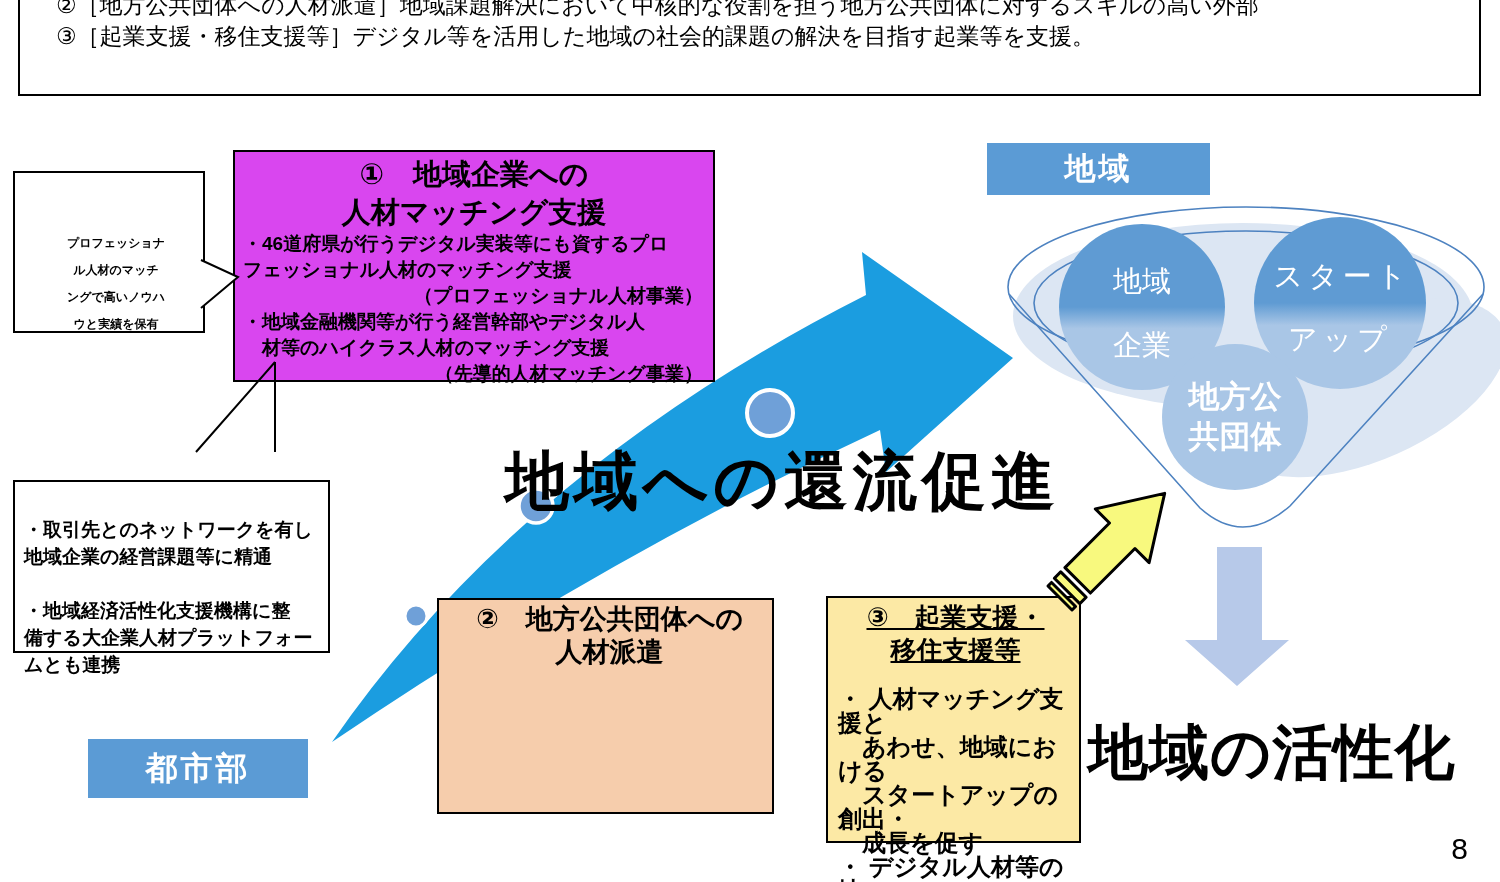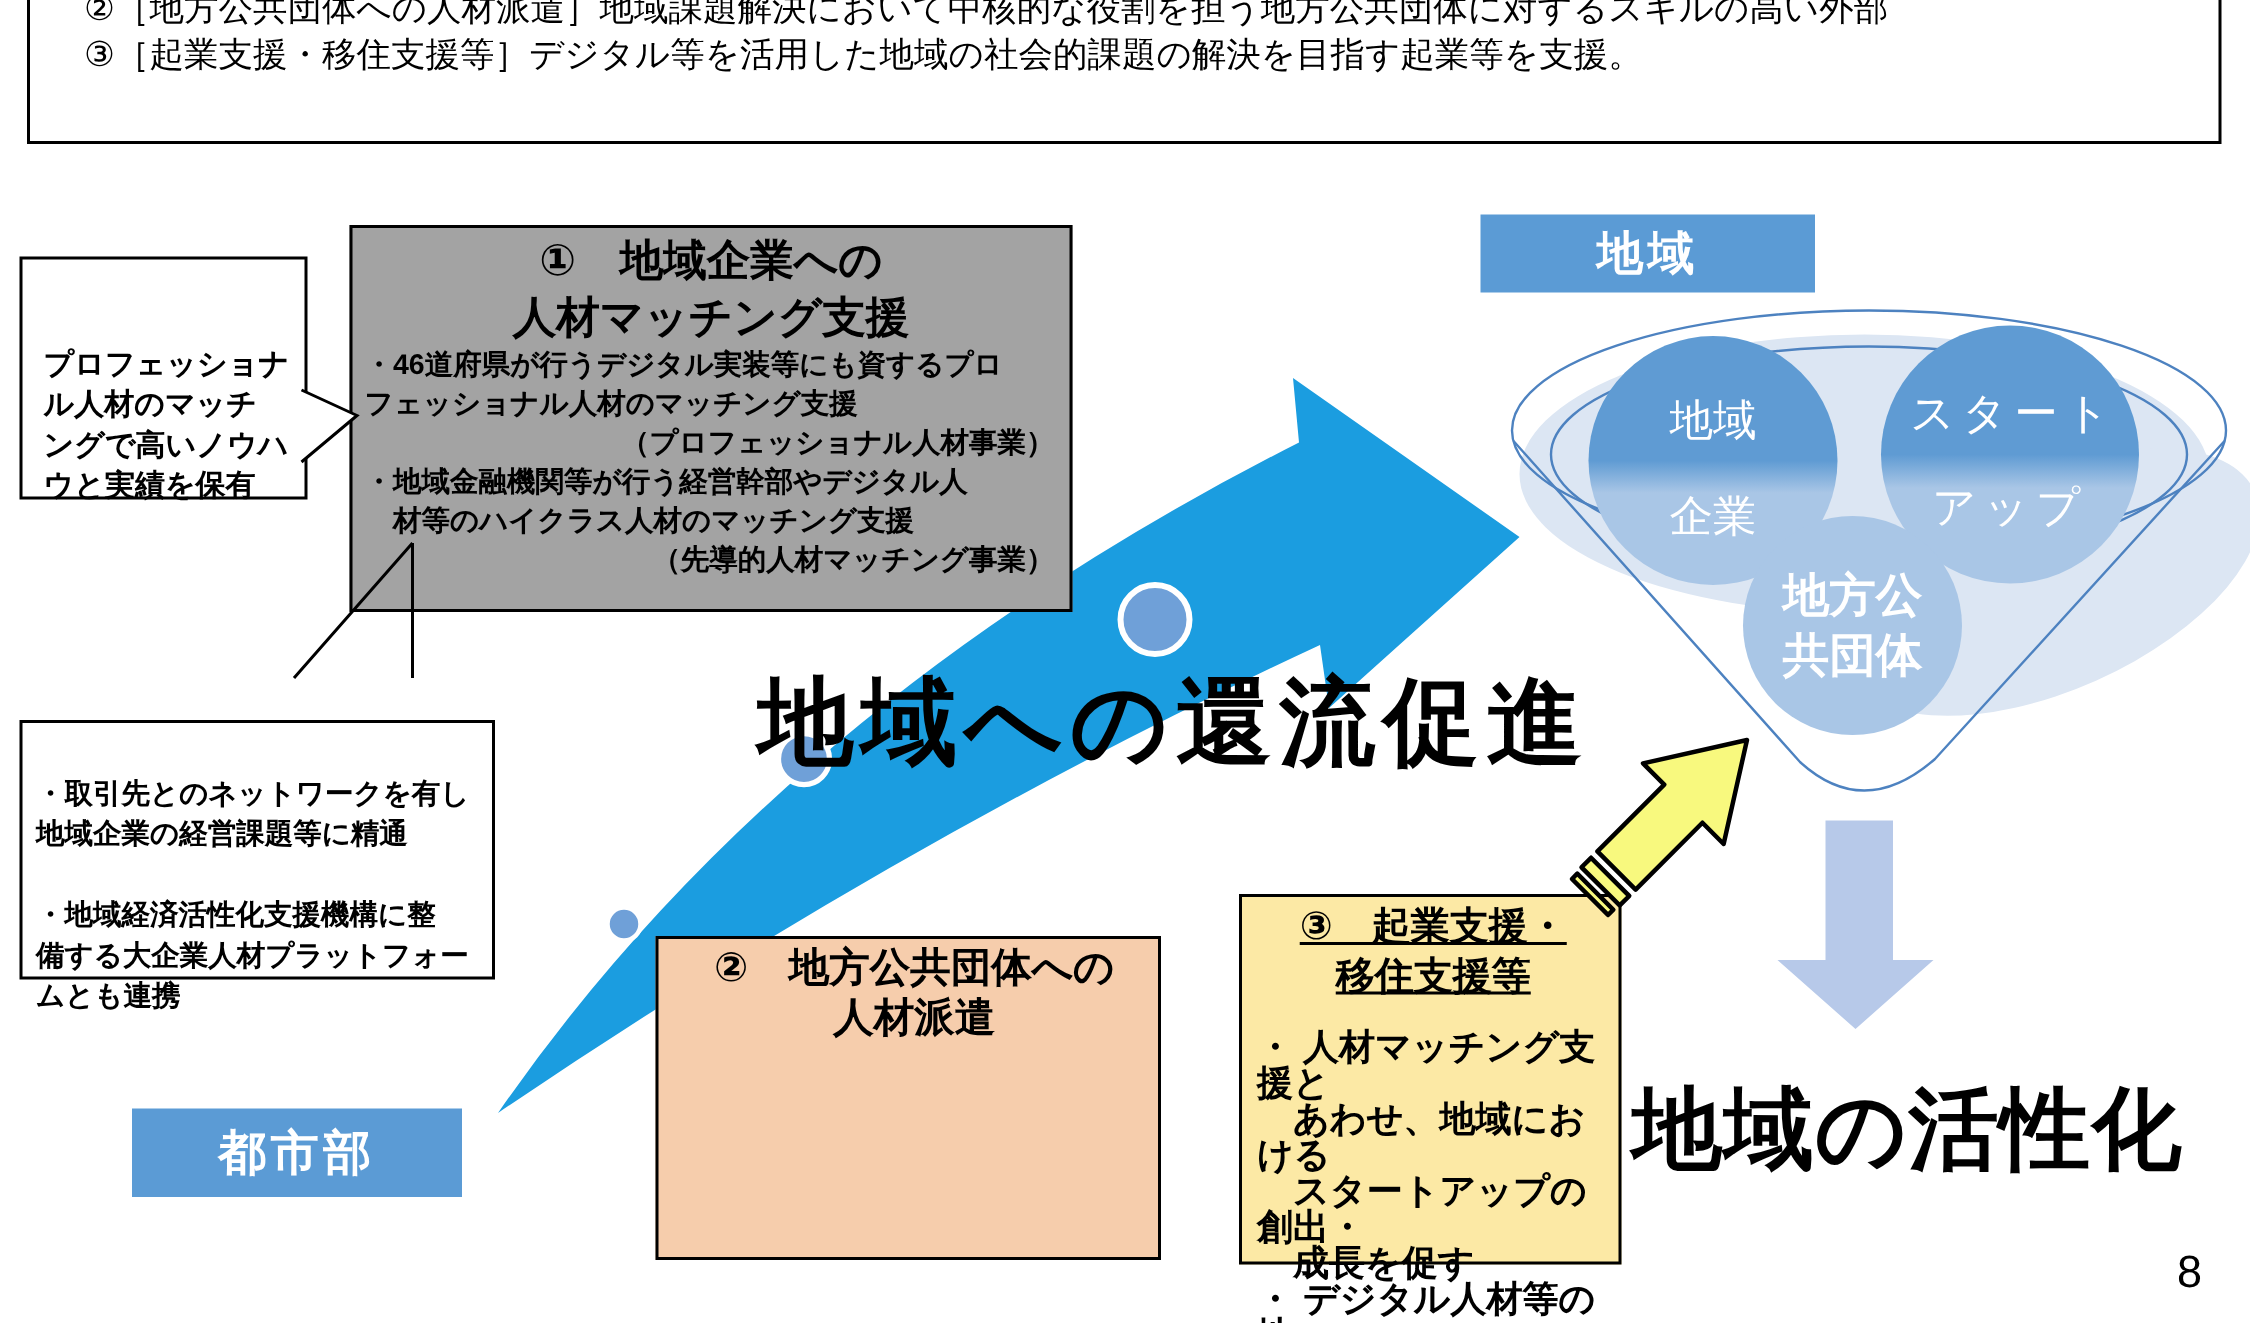--- a/index.html
+++ b/index.html
@@ -10,36 +10,36 @@
   #svg-back{z-index:1;}
   #svg-front{z-index:5;pointer-events:none;}
 
   
   .top-note{left:18px;top:-16px;width:1463px;height:112px;border:2.5px solid #000;background:#fff;
             font-size:23px;line-height:31px;padding:4px 10px 0 36px;z-index:4;}
   .top-note .indent{padding-left:33px;}
 
   
   .nbox{border:2.5px solid #000;z-index:4;}
-  #box1{left:233px;top:150px;width:482px;height:258px;background:#a3a3a3;padding:3px 8px 0 8px;}
-  #box2{left:437px;top:624px;width:337px;height:216px;background:#F6CDAC;padding:3px 6px 0 14px;}
+  #box1{left:233px;top:150px;width:482px;height:232px;background:#d946ef;padding:3px 8px 0 8px;}
+  #box2{left:437px;top:598px;width:337px;height:216px;background:#F6CDAC;padding:3px 6px 0 14px;}
   #box3{left:826px;top:596px;width:255px;height:247px;background:#FCE9A5;padding:3px 6px 0 10px;}
   .box-title{font-weight:700;text-align:center;white-space:pre-line;}
   #box1 .box-title{font-size:29px;line-height:38px;}
   #box2 .box-title{font-size:27px;line-height:33px;}
   #box3 .box-title{font-size:26px;line-height:33px;text-decoration:underline;}
   .box-body{white-space:pre-line;font-weight:600;}
   #box1 .bline{font-size:19px;line-height:26px;font-weight:600;}
   #box1 .r{text-align:right;padding-right:2px;}
   #box2 .box-body{font-size:20px;line-height:28px;margin-top:2px;}
   #box3 .box-body{font-size:24px;line-height:24px;margin-top:20px;}
 
   
   .callout{border:2px solid #000;background:#fff;z-index:4;font-weight:600;white-space:pre-line;}
-  #callout1{left:13px;top:171px;width:192px;height:162px;font-size:20px;line-height:27px;padding:30px 0 0 14px;}
+  #callout1{left:13px;top:171px;width:192px;height:162px;font-size:12px;line-height:27px;padding:30px 0 0 14px;text-align:center;}
   #callout2{left:13px;top:452px;width:317px;height:173px;font-size:19px;line-height:27px;padding:7px 0 0 9px;margin-top:28px;}
 
   
   .blabel{background:#5B9BD5;color:#fff;font-weight:700;display:flex;align-items:center;justify-content:center;z-index:4;letter-spacing:3px;}
   #label-region{left:987px;top:143px;width:223px;height:52px;font-size:31px;}
   #label-urban{left:88px;top:739px;width:220px;height:59px;font-size:32px;}
 
   
   .circle{border-radius:50%;color:#fff;display:flex;flex-direction:column;align-items:center;justify-content:center;
           z-index:2;text-align:center;white-space:pre-line;}

